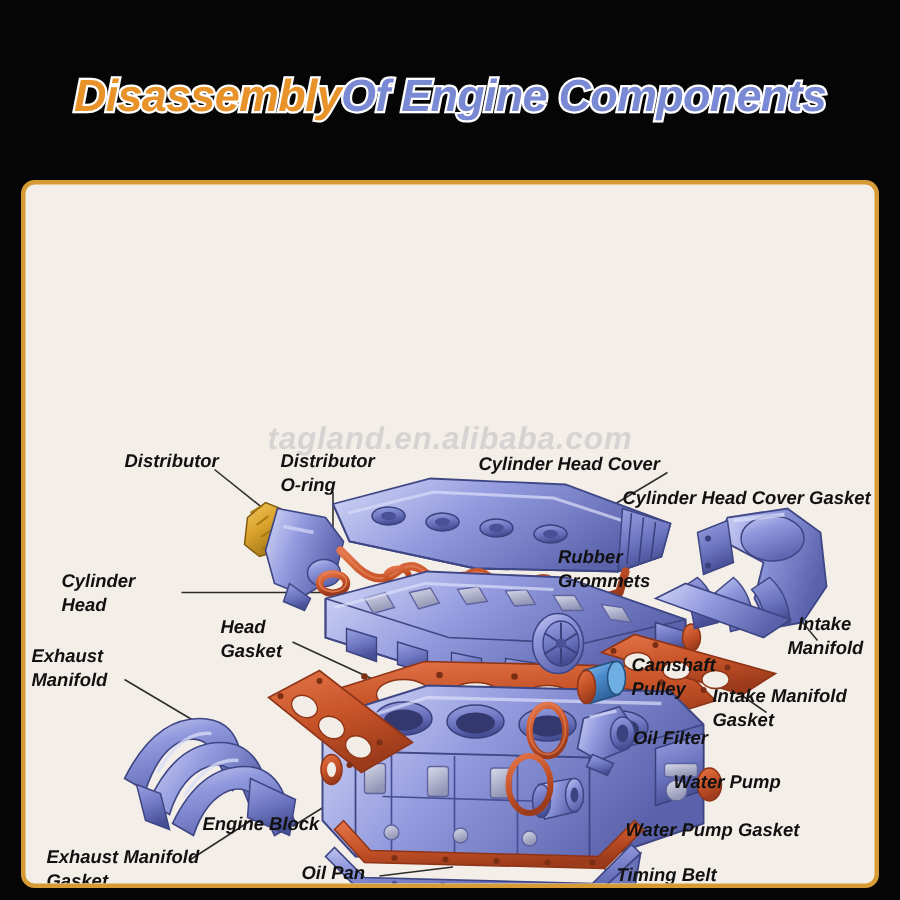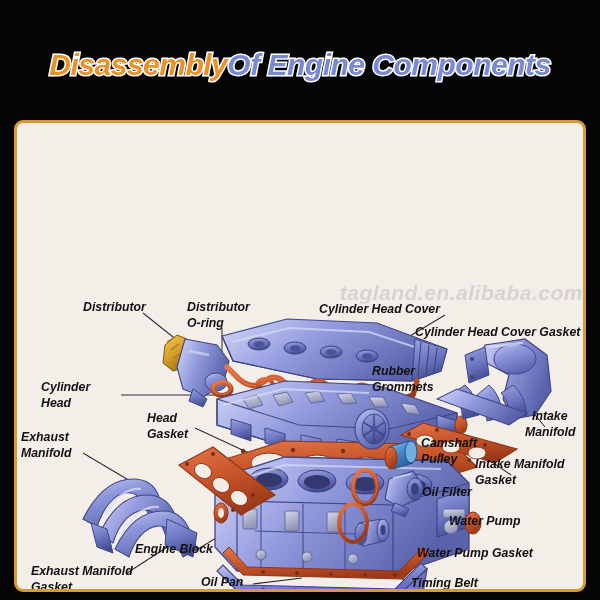--- a/index.html
+++ b/index.html
@@ -44,21 +44,21 @@
   
   .lbl{
     font-family:"Liberation Sans", sans-serif;
     font-size:12.3px;font-weight:bold;fill:#111111;
   }
   .leader{stroke:#2d2d2d;stroke-width:1.05;fill:none;}
 
   
   #watermark{
     position:absolute;left:0;top:158px;width:566px;
-    text-align:right;
+    text-align:center;
     font-family:"Liberation Sans", sans-serif;
     font-size:21px;font-weight:bold;
     color:rgba(150,150,160,0.30);
     letter-spacing:0.5px;
     pointer-events:none;
     white-space:nowrap;
   }
 </style>
 </head>
 <body>

